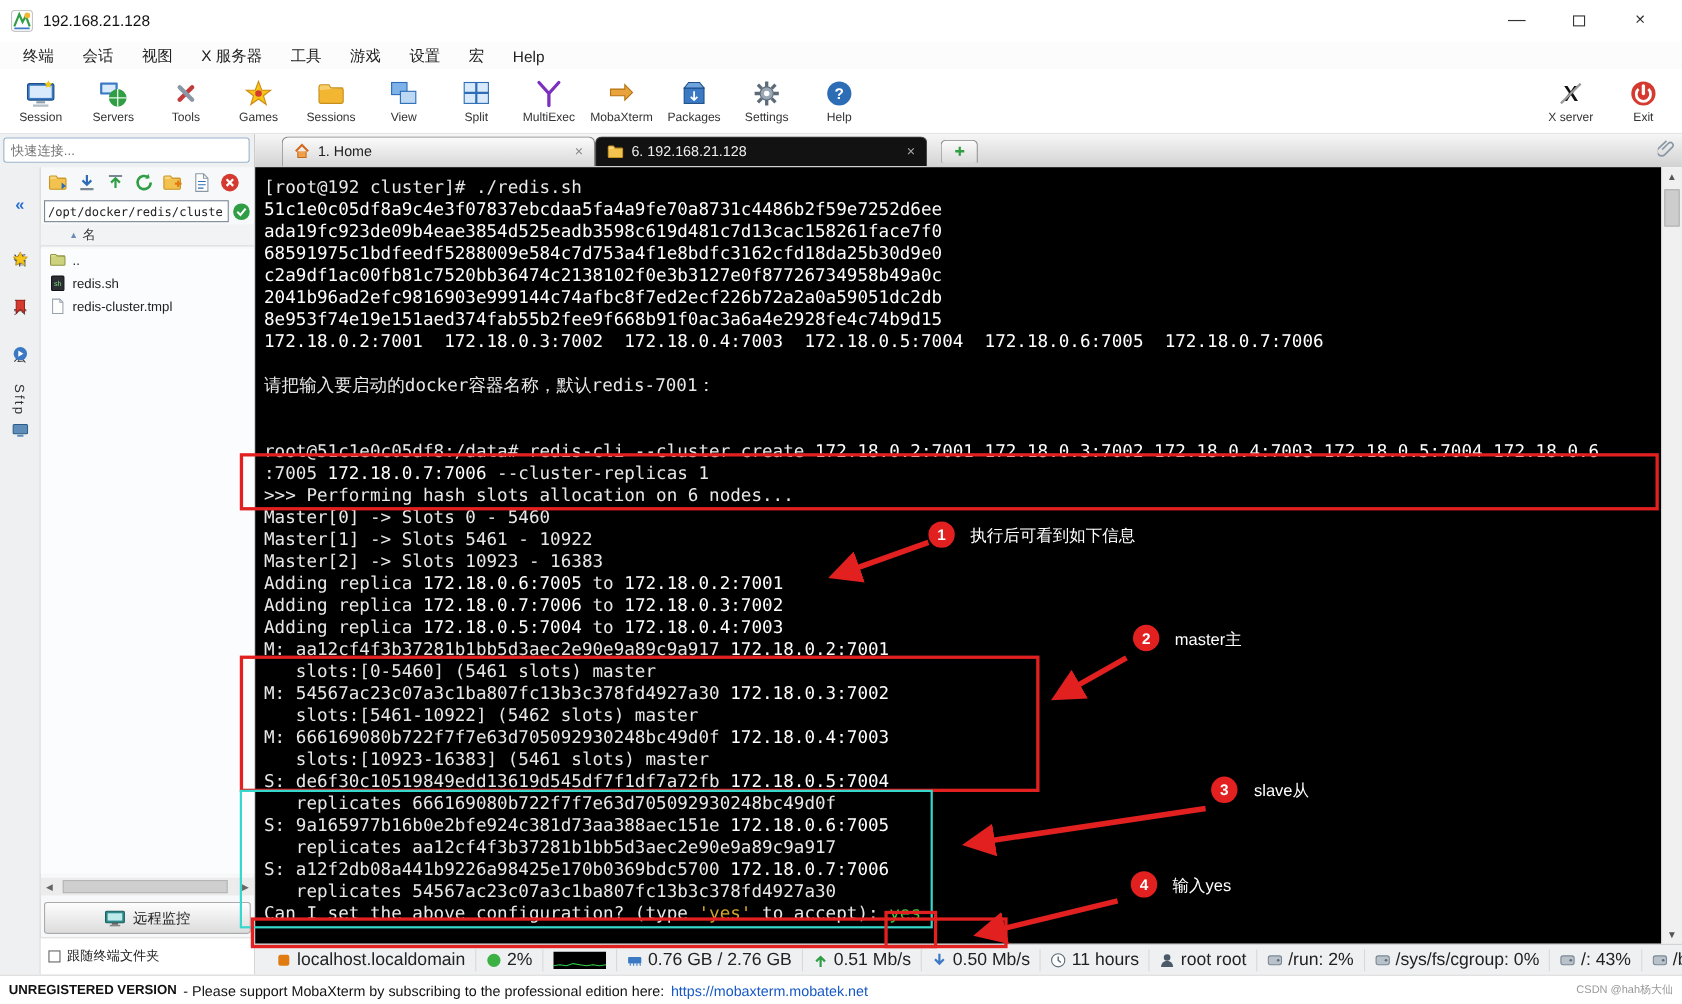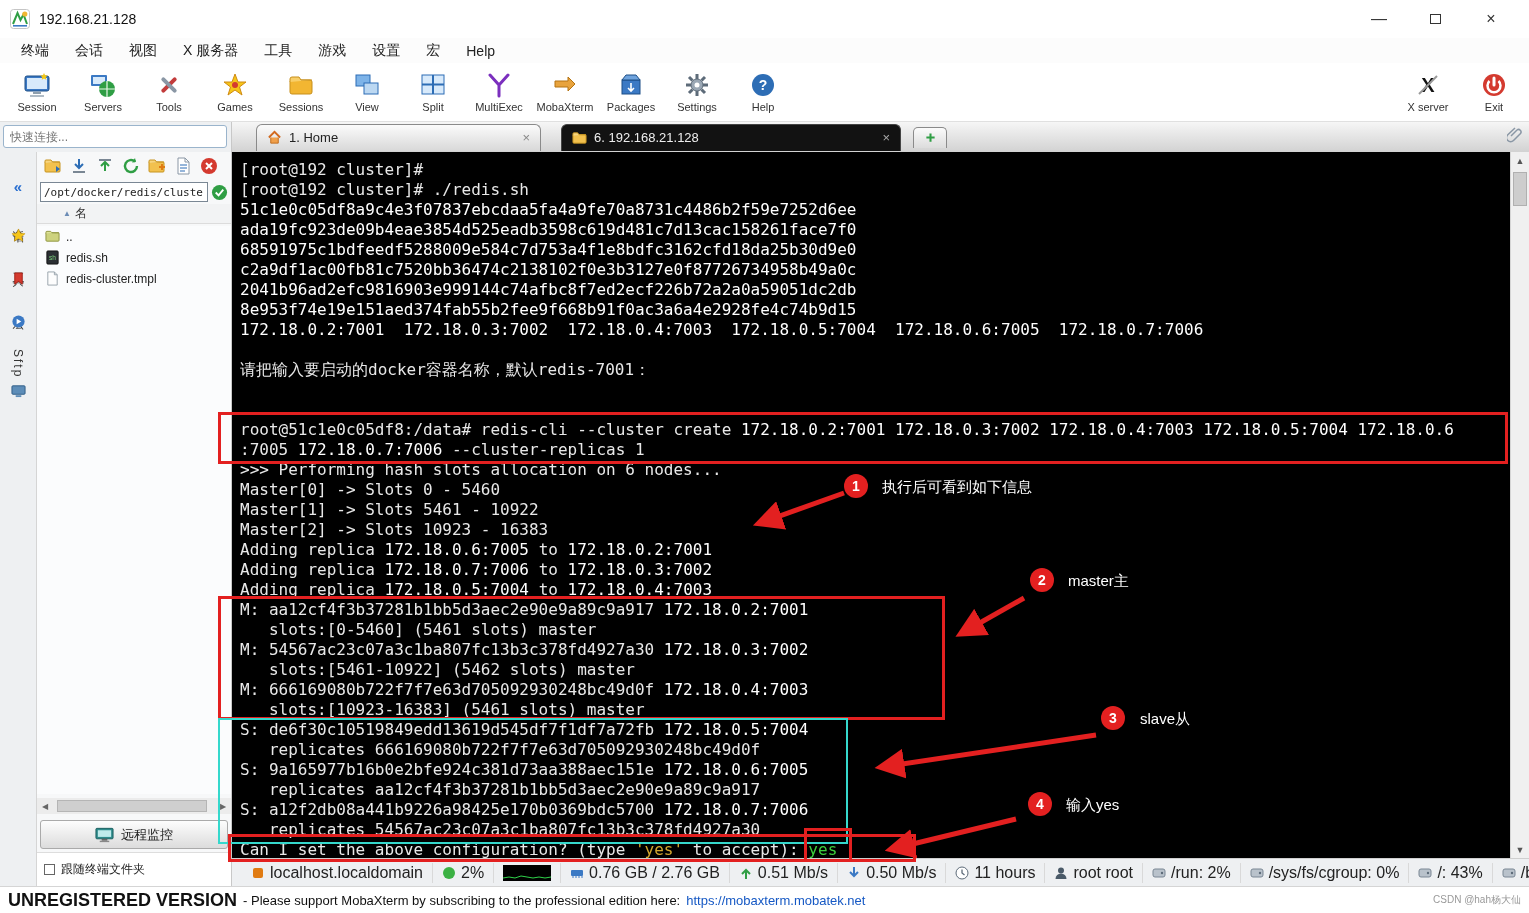--- a/index.html
+++ b/index.html
@@ -47,21 +47,21 @@
 .remote-btn .mon{width:19px;height:16px}.remote-btn .mon svg{width:100%;height:100%}
 .follow-row{position:absolute;left:0;right:0;bottom:0;height:34px;background:#fff;border-top:1px solid #ddd;display:flex;align-items:center;gap:6px;padding-left:7px;font-size:12px;color:#222}
 .checkbox{width:11px;height:11px;border:1px solid #666;background:#fff;cursor:pointer}
 .tabbar{position:absolute;top:122px;left:232px;right:0;height:30px;background:linear-gradient(#f6f6f6,#d2d2d2);display:flex;align-items:center;padding-left:24px}
 .tab{height:27px;border:1px solid #8a8a8a;border-bottom:none;border-radius:6px 6px 0 0;display:flex;align-items:center;gap:7px;padding:0 10px;background:linear-gradient(#fbfbfb,#d8d8d8);font-size:13px;color:#222;cursor:pointer}
 .tab.active{background:#121212;color:#eee;border-color:#444}
 .tab .tab-ico{width:15px;height:15px}.tab .tab-ico svg{width:100%;height:100%}
 .tab-close{margin-left:auto;color:#888;font-size:13px;cursor:pointer}
 .tab.active .tab-close{color:#aaa}
 .tab:nth-child(1){width:285px}
-.tab:nth-child(2){width:340px;margin-left:20px}
+.tab:nth-child(2){width:302px;margin-left:0}
 .plus-tab{width:34px;height:21px;margin-left:12px;border:1px solid #8a8a8a;border-bottom:none;border-radius:5px 5px 0 0;background:linear-gradient(#fbfbfb,#dcdcdc);display:flex;align-items:center;justify-content:center;cursor:pointer}
 .plus-tab svg{width:11px;height:11px}
 .paperclip{margin-left:auto;margin-right:6px;margin-bottom:5px;width:16px;height:16px;cursor:pointer}
 .paperclip svg{width:100%;height:100%}
 .terminal{position:absolute;top:152px;left:232px;right:19px;bottom:55px;background:#000}
 .term-text{position:absolute;inset:0;padding:8px 0 0 8px;font:16px/20px "DejaVu Sans Mono",monospace;z-index:1}
 .tline{height:20px;white-space:pre}
 .tc-w{color:#e8e8e8}.tc-r{color:#ffffff}.tc-g{color:#3dcf3d}.tc-y{color:#d2a62e}
 .abox{position:absolute;z-index:2;pointer-events:none}
 .abox.red{border:3px solid #e32020}
@@ -72,21 +72,21 @@
 .term-vscroll{position:absolute;top:152px;right:0;width:19px;bottom:55px;background:#f0f0f0;border-left:1px solid #d5d5d5}
 .vs-arrow{position:absolute;left:0;right:0;height:17px;display:flex;align-items:center;justify-content:center;font-size:9px;color:#555;cursor:pointer}
 .vs-thumb{position:absolute;left:2px;right:2px;top:20px;height:34px;background:#cdcdcd;border:1px solid #b0b0b0;cursor:grab}
 .statusbar{position:absolute;left:232px;right:0;bottom:27px;height:28px;background:#eef0f2;border-top:1px solid #cfcfcf;display:flex;align-items:center;font-size:16px;color:#222;padding-left:10px}
 .sb-item{display:flex;align-items:center;gap:5px;padding:0 9px;border-right:1px solid #d9d9d9;height:20px;white-space:nowrap}
 .sb-ico{width:14px;height:14px;display:flex}.sb-ico svg{width:100%;height:100%}
 .sb-ico.graph{width:48px;height:16px}
 .sb-error{margin-left:auto;margin-right:5px;width:17px;height:17px;cursor:pointer}
 .sb-error svg{width:100%;height:100%}
 .footer{position:absolute;left:0;right:0;bottom:0;height:27px;background:#fff;border-top:1px solid #d5d5d5;display:flex;align-items:center;padding:0 8px;font-size:13px;color:#111;gap:6px}
-.footer b{font-size:18px}
+.footer b{font-size:12px}
 .footer a{color:#1558c4;text-decoration:none;cursor:pointer}
 .watermark{margin-left:auto;color:#999;font-size:10px}
 </style>
 </head>
 <body>
 
 <div class="titlebar">
   <span class="logo">
     <svg viewBox="0 0 20 20">
         <rect x="0.5" y="0.5" width="19" height="19" rx="3" fill="#fff" stroke="#c5c5c5"></rect>
@@ -382,21 +382,20 @@
   </div>
   <span class="paperclip">
     <svg viewBox="0 0 16 16">
         <path d="M4 9l6-6a2.5 2.5 0 0 1 3.5 3.5L6.5 13.5a4 4 0 0 1-5.7-5.7L8 1" fill="none" stroke="#8a97a5" stroke-width="1.5"></path>
       </svg>
   </span>
 </div>
 
 <div class="terminal">
   <div class="term-text">
-      <div class="tline"><span class="tc-w">[root@192 cluster]#</span></div>
       <div class="tline"><span class="tc-w">[root@192 cluster]# ./redis.sh</span></div>
       <div class="tline"><span class="tc-r">51c1e0c05df8a9c4e3f07837ebcdaa5fa4a9fe70a8731c4486b2f59e7252d6ee</span></div>
       <div class="tline"><span class="tc-r">ada19fc923de09b4eae3854d525eadb3598c619d481c7d13cac158261face7f0</span></div>
       <div class="tline"><span class="tc-r">68591975c1bdfeedf5288009e584c7d753a4f1e8bdfc3162cfd18da25b30d9e0</span></div>
       <div class="tline"><span class="tc-r">c2a9df1ac00fb81c7520bb36474c2138102f0e3b3127e0f87726734958b49a0c</span></div>
       <div class="tline"><span class="tc-r">2041b96ad2efc9816903e999144c74afbc8f7ed2ecf226b72a2a0a59051dc2db</span></div>
       <div class="tline"><span class="tc-r">8e953f74e19e151aed374fab55b2fee9f668b91f0ac3a6a4e2928fe4c74b9d15</span></div>
       <div class="tline"><span class="tc-r">172.18.0.2:7001  172.18.0.3:7002  172.18.0.4:7003  172.18.0.5:7004  172.18.0.6:7005  172.18.0.7:7006</span></div>
       <div class="tline"></div>
       <div class="tline"><span class="tc-w">请把输入要启动的docker容器名称，默认redis-7001：</span></div>

